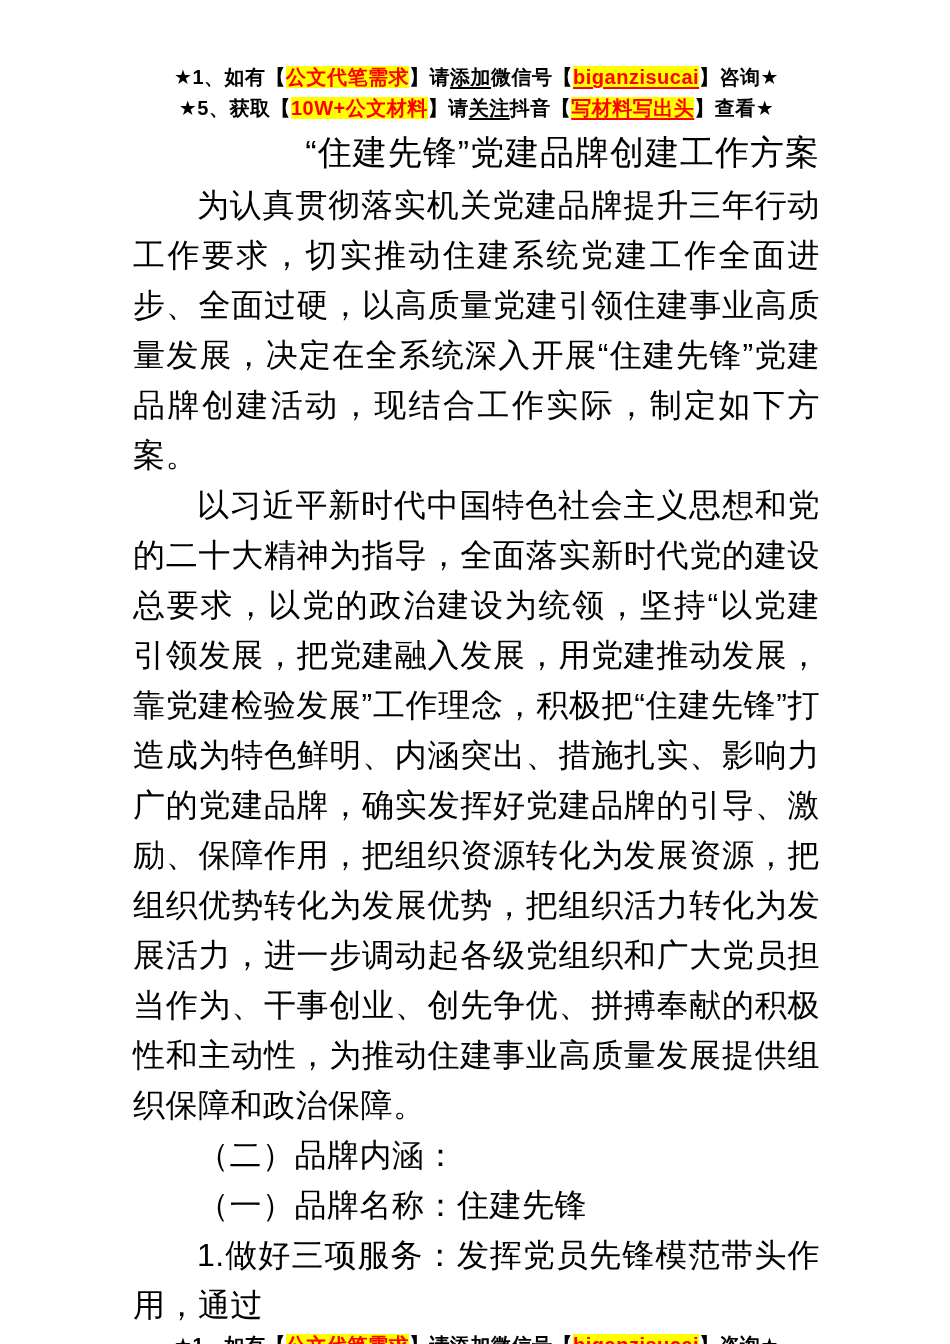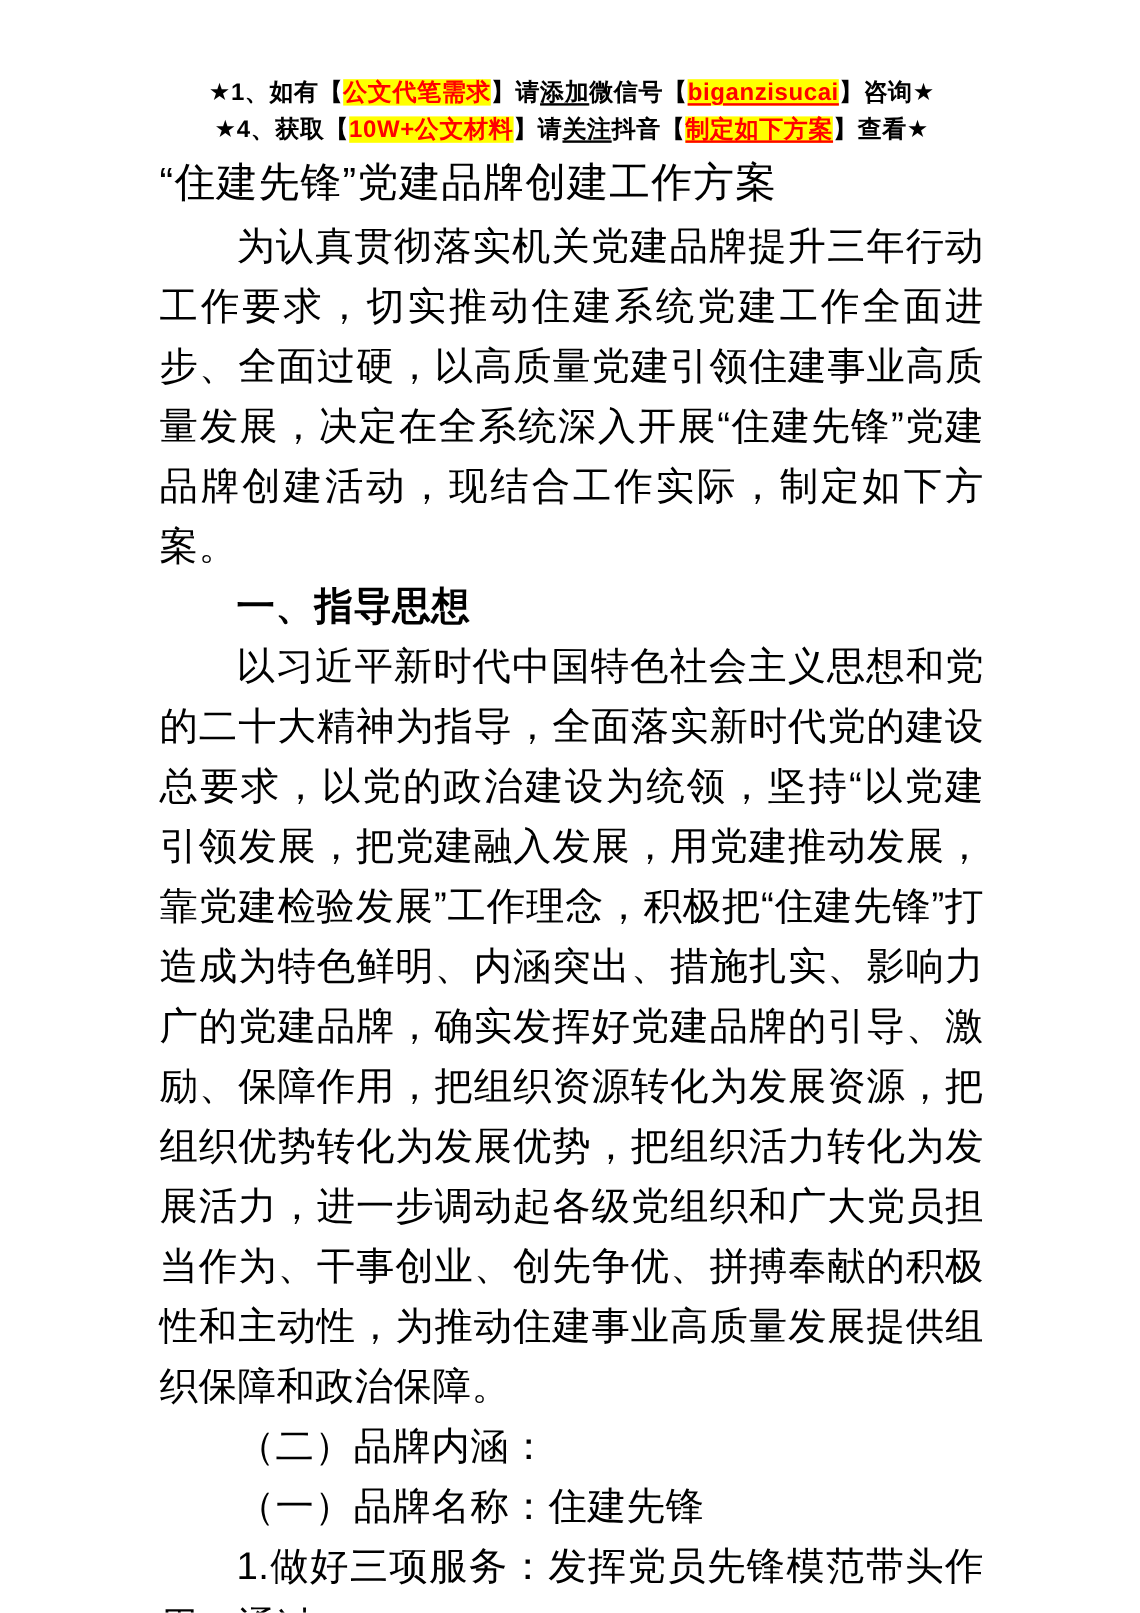--- a/index.html
+++ b/index.html
@@ -26,21 +26,21 @@
     line-height:31px;
     font-weight:700;
     letter-spacing:0.5px;
     white-space:nowrap;
   }
   .banner .hl{background:var(--yellow);color:var(--red);}
   .banner .ul{text-decoration:underline;text-underline-offset:3px;}
   
   .doc-title{
     margin:0;
-    text-align:left;
+    text-align:right;
     font-size:34px;
     font-weight:500;
     line-height:56px;
     letter-spacing:1px;
   }
   
   .body-text{margin:0;}
   .para,.heading{
     margin:0;
     font-size:32px;
@@ -54,28 +54,27 @@
   .lead{font-weight:400;}
   .banner-bottom{margin-top:0;}
 </style>
 </head>
 <body>
 
 <div class="page">
 
   <div class="banner">
     <div><span>★1、如有【</span><span class="hl">公文代笔需求</span><span>】请</span><span class="ul">添加</span><span>微信号【</span><span class="hl ul">biganzisucai</span><span>】咨询★</span></div>
-    <div><span>★4、获取【</span><span class="hl">10W+公文材料</span><span>】请</span><span class="ul">关注</span><span>抖音【</span><span class="hl ul">制定如下方案</span><span>】查看★</span></div>
+    <div><span>★5、获取【</span><span class="hl">10W+公文材料</span><span>】请</span><span class="ul">关注</span><span>抖音【</span><span class="hl ul">写材料写出头</span><span>】查看★</span></div>
   </div>
 
   <h1 class="doc-title">“住建先锋”党建品牌创建工作方案</h1>
 
   <div class="body-text">
     <p class="para">为认真贯彻落实机关党建品牌提升三年行动工作要求，切实推动住建系统党建工作全面进步、全面过硬，以高质量党建引领住建事业高质量发展，决定在全系统深入开展“住建先锋”党建品牌创建活动，现结合工作实际，制定如下方案。</p>
-    <p class="heading">一、指导思想</p>
     <p class="para">以习近平新时代中国特色社会主义思想和党的二十大精神为指导，全面落实新时代党的建设总要求，以党的政治建设为统领，坚持“以党建引领发展，把党建融入发展，用党建推动发展，靠党建检验发展”工作理念，积极把“住建先锋”打造成为特色鲜明、内涵突出、措施扎实、影响力广的党建品牌，确实发挥好党建品牌的引导、激励、保障作用，把组织资源转化为发展资源，把组织优势转化为发展优势，把组织活力转化为发展活力，进一步调动起各级党组织和广大党员担当作为、干事创业、创先争优、拼搏奉献的积极性和主动性，为推动住建事业高质量发展提供组织保障和政治保障。</p>
     <p class="para">（二）品牌内涵：</p>
     <p class="para">（一）品牌名称：住建先锋</p>
     <p class="para"><span class="lead">1.做好三项服务：</span><span>发挥党员先锋模范带头作用，通过</span></p>
   </div>
 
   <div class="banner banner-bottom">
     <div><span>★1、如有【</span><span class="hl">公文代笔需求</span><span>】请</span><span class="ul">添加</span><span>微信号【</span><span class="hl ul">biganzisucai</span><span>】咨询★</span></div>
 
   </div>

